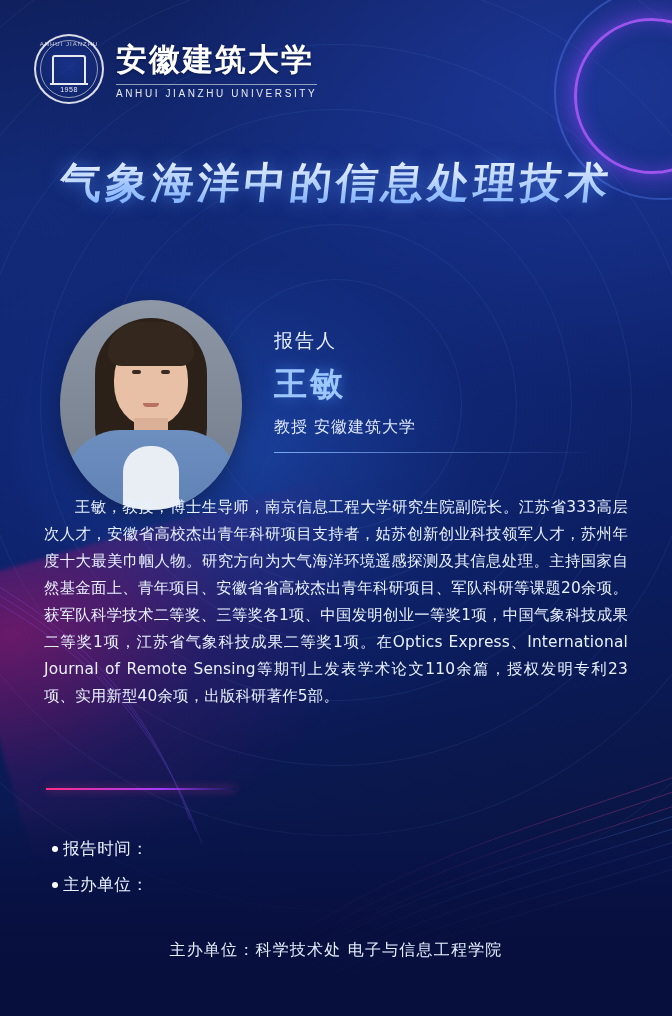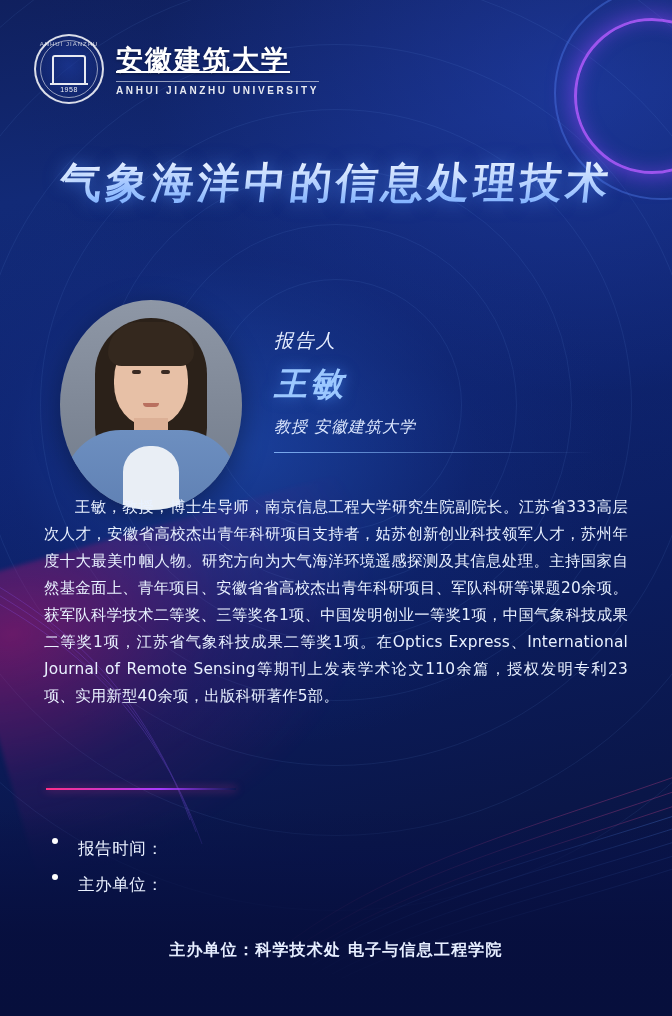--- a/index.html
+++ b/index.html
@@ -171,37 +171,35 @@
     position: absolute;
     top: 5px;
     left: 0; right: 0;
     text-align: center;
     font-size: 6px;
     color: rgba(255,255,255,0.75);
     letter-spacing: 1px;
   }
   .uni-names { display: flex; flex-direction: column; gap: 3px; }
   .uni-cn {
-    font-size: 27px;
+    font-size: 31px;
     font-weight: bold;
     letter-spacing: 2px;
     color: #ffffff;
     font-family: "DejaVu Sans", "Liberation Sans", sans-serif;
     text-shadow: 0 1px 3px rgba(0,0,0,0.35);
-    text-decoration: underline;
   }
   .uni-en {
     font-size: 10px;
     letter-spacing: 2.6px;
     color: rgba(255,255,255,0.9);
     border-top: 1px solid rgba(255,255,255,0.55);
     padding-top: 3px;
     width: 100%;
     text-align: center;
-    font-weight: bold;
   }
 
   
   .title {
     position: absolute;
     left: 0;
     right: 0;
     top: 155px;
     text-align: center;
     font-size: 42px;
@@ -308,21 +306,20 @@
     height: 30px;
     background: #dcb096;
     border-radius: 0 0 14px 14px;
   }
 
   .speaker-info {
     position: absolute;
     left: 274px;
     top: 328px;
     width: 330px;
-    font-style: italic;
   }
   .sp-role {
     font-size: 19px;
     color: #e6eeff;
     letter-spacing: 2px;
     font-family: "DejaVu Sans", "Liberation Sans", sans-serif;
   }
   .sp-name {
     margin-top: 8px;
     font-size: 33px;
@@ -373,22 +370,22 @@
   }
 
   .details {
     position: absolute;
     left: 46px;
     top: 838px;
     width: 560px;
   }
   .detail-row {
     display: flex;
-    align-items: flex-start;
-    gap: 20px;
+    align-items: center;
+    gap: 5px;
     margin-bottom: 14px;
     font-size: 16.5px;
     color: #eaf1ff;
     font-family: "DejaVu Sans", "Liberation Sans", sans-serif;
     letter-spacing: .6px;
   }
   .bullet {
     width: 6px;
     height: 6px;
     border-radius: 50%;
@@ -400,21 +397,20 @@
   .organizer {
     position: absolute;
     left: 0;
     right: 0;
     top: 940px;
     text-align: center;
     font-size: 16px;
     color: #e6eeff;
     letter-spacing: 1.2px;
     font-family: "DejaVu Sans", "Liberation Sans", sans-serif;
-    font-weight: bold;
   }
 </style>
 </head>
 <body>
 
 <div class="poster">
 
   <div class="rings">
     <i class="r1"></i>
       <i class="r2"></i>

